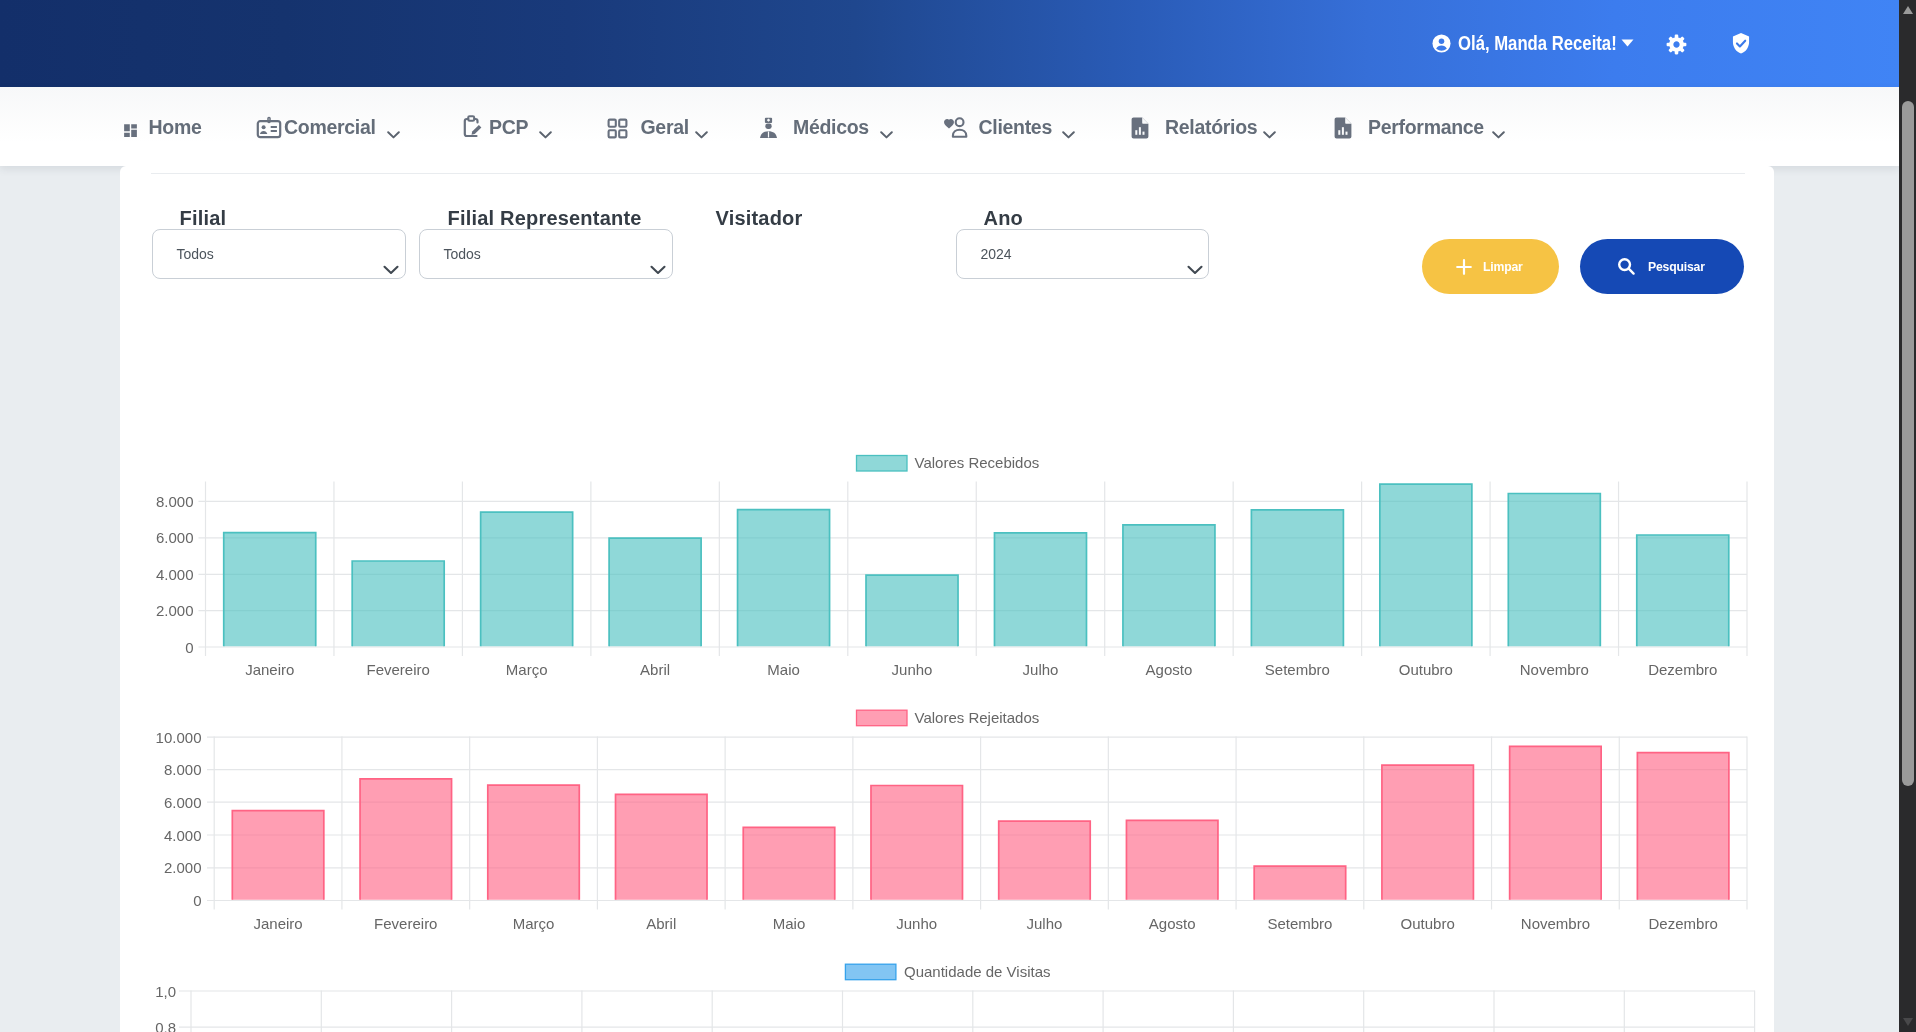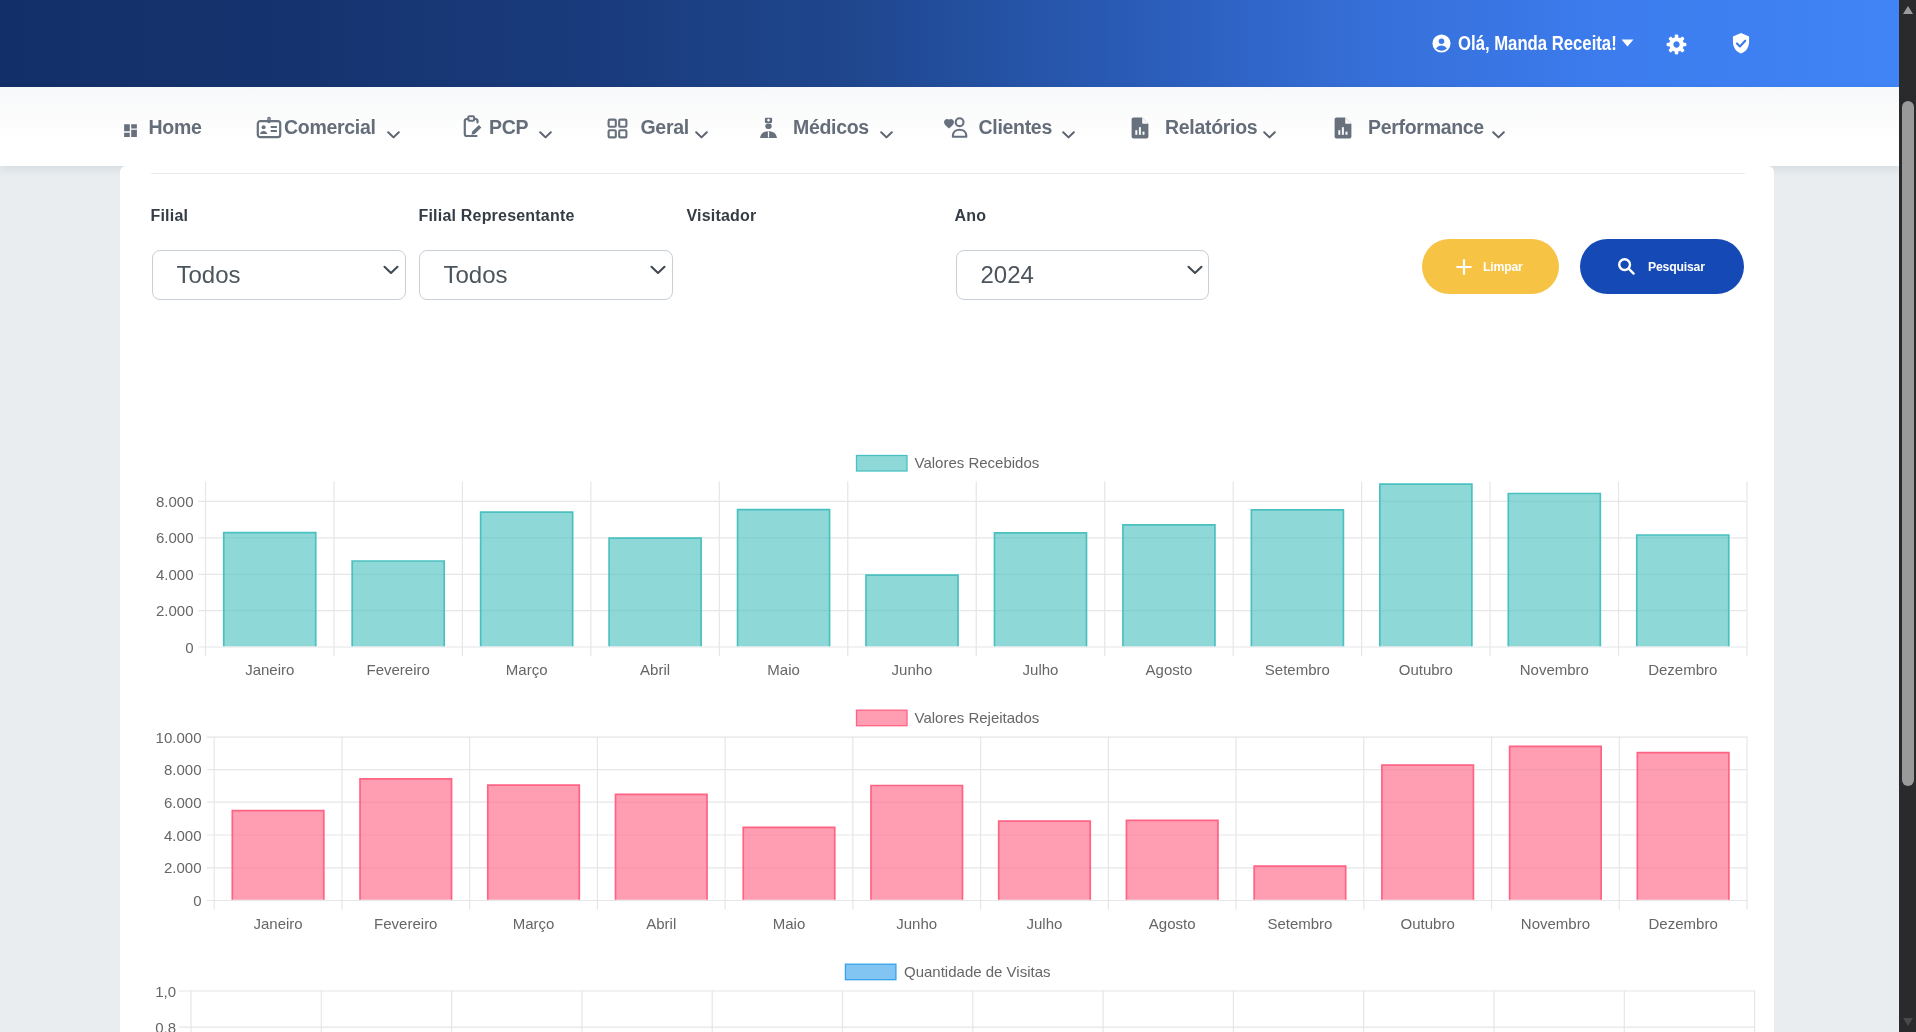--- a/index.html
+++ b/index.html
@@ -4,22 +4,22 @@
 *{margin:0;padding:0;box-sizing:border-box;}
 html,body{width:1916px;height:1032px;overflow:hidden;background:#e9edf0;font-family:"Liberation Sans",sans-serif;}
 .abs{position:absolute;}
 #page{position:relative;width:1916px;height:1032px;}
 #hdr{left:0;top:0;width:1899px;height:87px;background:linear-gradient(90deg,#132f6a 0%,#15336e 15%,#193a7b 30%,#1f478e 45%,#2a5cb8 60%,#366fd8 72%,#3c7cee 85%,#4084f5 100%);}
 #nav{left:0;top:87px;width:1899px;height:79px;background:linear-gradient(180deg,#f7f8f9 0%,#ffffff 70%);box-shadow:0 3px 8px rgba(40,50,70,.10);}
 #card{left:120px;top:166px;width:1654px;height:866px;background:#fff;border-radius:6px 6px 0 0;}
 .navitem{position:absolute;top:115px;height:24px;display:flex;align-items:flex-end;color:#646d79;font-weight:bold;font-size:19.5px;letter-spacing:-0.3px;white-space:nowrap;}
 .navitem svg{flex:none;}
 .nlbl{display:inline-block;}
-.flabel{position:absolute;top:207px;font-size:16px;font-weight:bold;color:#343c45;letter-spacing:0.2px;}
-.fbox{position:absolute;top:250px;height:50px;background:#fff;border:1.5px solid #c9cfd6;border-radius:8px;font-size:24px;color:#4c545c;display:flex;align-items:center;padding-left:24px;}
+.flabel{position:absolute;top:207px;font-size:20px;font-weight:bold;color:#343c45;letter-spacing:0.2px;margin-left:29px;}
+.fbox{position:absolute;top:229px;height:50px;background:#fff;border:1.5px solid #c9cfd6;border-radius:8px;font-size:14px;color:#4c545c;display:flex;align-items:center;padding-left:24px;}
 .btn{position:absolute;top:239px;height:55px;border-radius:27.5px;color:#fff;font-weight:bold;font-size:13px;display:flex;align-items:center;justify-content:center;letter-spacing:-0.2px;}
 </style></head><body>
 <div id="page">
 <div id="hdr" class="abs"></div>
 <div id="nav" class="abs"></div>
 <div id="card" class="abs"></div>
 
 <svg class="abs" style="left:1432px;top:34px" width="19" height="19" viewBox="0 0 20 20">
 <circle cx="10" cy="10" r="9.5" fill="#fff"></circle>
 <circle cx="10" cy="7.6" r="2.9" fill="#3b79e9"></circle>

